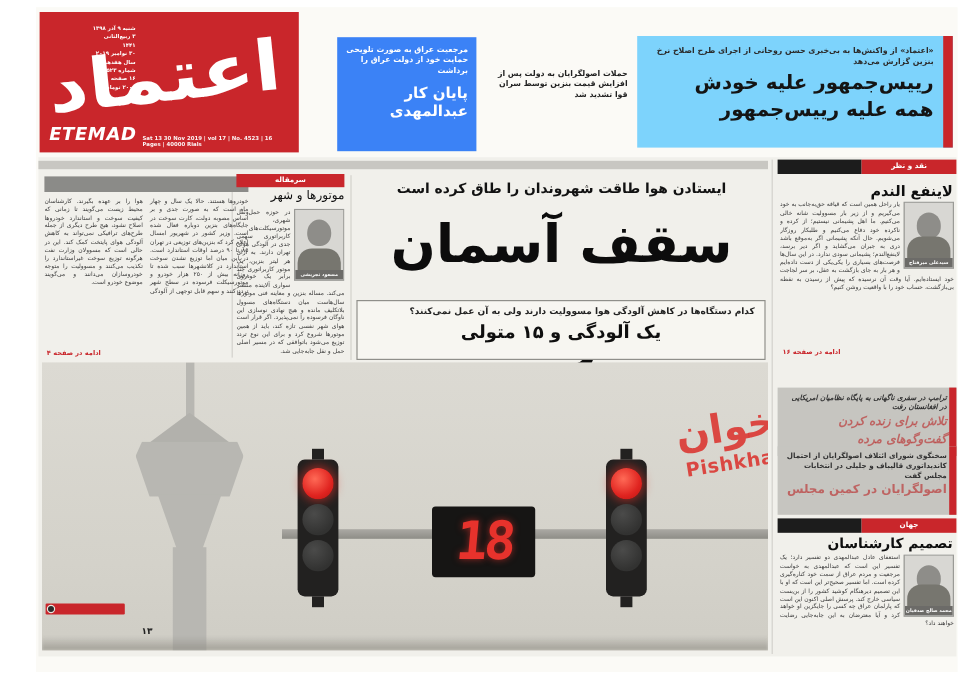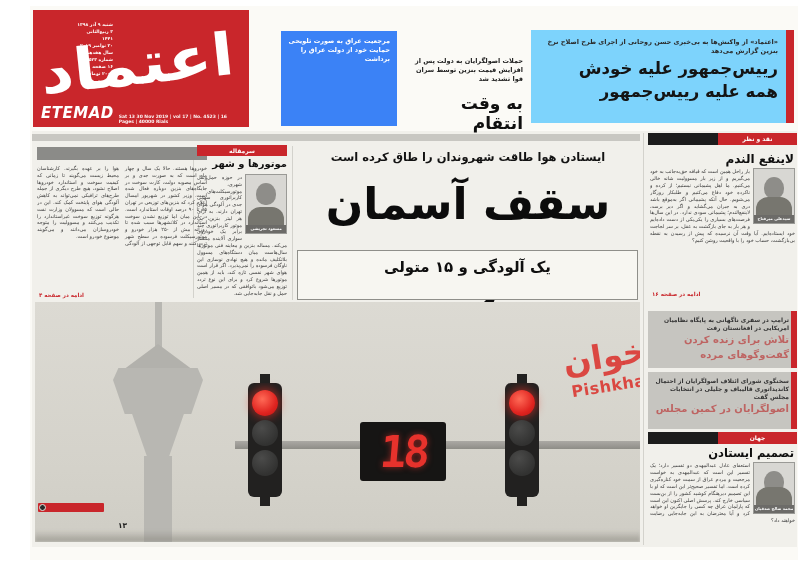--- a/index.html
+++ b/index.html
@@ -40,21 +40,21 @@
   .world-header { left:648px; top:432px; width:149px; }
   
   .la-bar { left:37px; top:147px; width:170px; height:13px; background:#8b8b88; }
   .la-text { left:37px; top:165px; width:170px; height:126px; column-count:2; column-gap:6px;
              font-size:5px; line-height:6.8px; text-align:justify; color:#3a3a3a; overflow:hidden; }
   .more-line { font-size:5.5px; font-weight:bold; color:#c9262b; }
   .la-more { left:39px; top:292px; }
   
   .ed-tab { left:197px; top:145px; width:90px; height:11px; background:#c9262b; color:#fff;
             font-size:6px; font-weight:bold; text-align:center; line-height:11px; }
-  .ed-title { left:197px; top:158px; width:90px; font-size:10px; font-weight:700; color:#101010; text-align:right; }
+  .ed-title { left:197px; top:158px; width:90px; font-size:10px; font-weight:400; color:#101010; text-align:right; }
   .ed-body { left:197px; top:174px; width:90px; height:124px; font-size:5px; line-height:6.8px;
              text-align:justify; color:#3a3a3a; overflow:hidden; }
   .portrait { width:42px; border:1px solid #9a9a96; background:#d8d7d3; position:relative; overflow:hidden; }
   .p-head { position:absolute; left:50%; top:8px; width:20px; height:22px; margin-left:-10px;
             border-radius:50% 50% 45% 45%; background:#8e8d89; }
   .p-body { position:absolute; left:50%; bottom:8px; width:36px; height:18px; margin-left:-18px;
             border-radius:12px 12px 0 0; background:#77766f; }
   .p-cap { position:absolute; left:0; right:0; bottom:0; height:8px; background:#6c6b68; color:#fff;
            font-size:4px; line-height:8px; text-align:center; font-weight:bold; }
   .float-start { float:right; margin:0 0 2px 3px; }
@@ -103,21 +103,21 @@
                 background:#2b2b2b; border:1px solid #e9e6e0; }
   .page-ref { position:absolute; left:83px; top:200px; font-size:7.5px; font-weight:bold; color:#222;margin-top:19px; }
   
   .op-title { left:648px; top:152px; width:146px; font-size:12px; font-weight:900; color:#0e0e0e; text-align:right; }
   .op-body { left:650px; top:168px; width:145px; height:120px; font-size:5px; line-height:6.9px;
              text-align:justify; color:#3a3a3a; overflow:hidden; }
   .op-photo { height:56px; }
   .op-more { left:652px; top:291px; }
   .teaser { left:648px; width:149px; height:57px; background:#c6c5c0; padding:5px 8px 0 6px; }
   .teaser-bar { position:absolute; right:0; top:0; bottom:0; width:6px; background:#c9262b; }
-  .teaser1 { top:311px; } .teaser2 { top:372px; }
+  .teaser1 { top:323px;font-style:italic; } .teaser2 { top:372px; }
   .t-kicker { font-size:6px; font-weight:bold; color:#333; line-height:8px; text-align:right; }
   .t-title { font-size:10px; font-weight:800; color:rgba(185,40,40,.62); line-height:12.5px; text-align:right; margin-top:2px; }
   .w-title { left:648px; top:446px; width:146px; font-size:11.5px; font-weight:900; color:#0e0e0e; text-align:right; }
   .w-body { left:650px; top:462px; width:145px; height:90px; font-size:5px; line-height:6.9px;
             text-align:justify; color:#3a3a3a; overflow:hidden; }
   .w-photo { height:52px; }
 </style>
 </head>
 <body>
 
@@ -136,25 +136,25 @@
     <div>۲۰۰۰ تومان</div>
   </div>
   <div class="logo-strip">
     <span class="logo-en">ETEMAD</span>
     <span class="logo-info">Sat 13 30 Nov 2019 | vol 17 | No. 4523 | 16 Pages | 40000 Rials</span>
   </div>
 </div>
 
 <div class="abs iraq-box mh-box">
   <div class="mh-kicker">مرجعیت عراق به صورت تلویحی حمایت خود از دولت عراق را برداشت</div>
+  <div class="iraq-title">پایان کار عبدالمهدی</div>
 </div>
 
 <div class="abs rev-box mh-box">
   <div class="mh-kicker">حملات اصولگرایان به دولت پس از افزایش قیمت بنزین توسط سران قوا تشدید شد</div>
-  <div class="rev-title">به وقت انتقام</div>
 </div>
 
 <div class="abs pres-box">
   <div class="pres-bar"></div>
   <div class="mh-kicker">«اعتماد» از واکنش‌ها به بی‌خبری حسن روحانی از اجرای طرح اصلاح نرخ بنزین گزارش می‌دهد</div>
   <div class="pres-title">رییس‌جمهور علیه خودش</div>
   <div class="pres-title">همه علیه رییس‌جمهور</div>
 </div>
 
 <div class="abs top-rule"></div>
@@ -173,20 +173,21 @@
     <span class="p-head"></span>
     <span class="p-body"></span>
     <span class="p-cap">مسعود تجریشی</span>
   </span>
   <span>در حوزه حمل‌ونقل شهری، موتورسیکلت‌های کاربراتوری سهمی جدی در آلودگی هوای تهران دارند. به ازای هر لیتر بنزین، یک موتور کاربراتوری چند برابر یک خودروی سواری آلاینده منتشر می‌کند. مساله بنزین و معاینه فنی موتورها سال‌هاست میان دستگاه‌های مسوول بلاتکلیف مانده و هیچ نهادی نوسازی این ناوگان فرسوده را نمی‌پذیرد. اگر قرار است هوای شهر نفسی تازه کند، باید از همین موتورها شروع کرد و برای این نوع تردد توزیع می‌شود باتوافقی که در مسیر اصلی حمل و نقل جابه‌جایی شد.</span>
 </div>
 
 <div class="abs lead-kicker">ایستادن هوا طاقت شهروندان را طاق کرده است</div>
 <div class="abs lead-title">سقف آسمان کوتاه</div>
 <div class="abs lead-sub">
+  <div class="lead-sub-kicker">کدام دستگاه‌ها در کاهش آلودگی هوا مسوولیت دارند ولی به آن عمل نمی‌کنند؟</div>
   <div class="lead-sub-title">یک آلودگی و ۱۵ متولی</div>
 </div>
 
 <div class="abs photo">
   <div class="tw tw-antenna"></div>
   <div class="tw tw-cone"></div>
   <div class="tw tw-head"></div>
   <div class="tw tw-flare"></div>
   <div class="tw tw-shaft"></div>
   <div class="pole"></div>
@@ -239,21 +240,21 @@
 <div class="abs teaser teaser2">
   <div class="teaser-bar"></div>
   <div class="t-kicker">سخنگوی شورای ائتلاف اصولگرایان از احتمال کاندیداتوری قالیباف و جلیلی در انتخابات مجلس گفت</div>
   <div class="t-title">اصولگرایان در کمین مجلس</div>
 </div>
 
 <div class="abs col-header world-header">
   <div class="blk"></div>
   <div class="red">جهان</div>
 </div>
-<div class="abs w-title">تصمیم ایستادن</div>
+<div class="abs w-title">تصمیم کارشناسان</div>
 <div class="abs w-body">
   <span class="portrait w-photo float-start" style="display:block;">
     <span class="p-head"></span>
     <span class="p-body"></span>
     <span class="p-cap">محمد صالح صدقیان</span>
   </span>
   <span>استعفای عادل عبدالمهدی دو تفسیر دارد؛ یک تفسیر این است که عبدالمهدی به خواست مرجعیت و مردم عراق از سمت خود کناره‌گیری کرده است. اما تفسیر صحیح‌تر این است که او با این تصمیم دیرهنگام کوشید کشور را از بن‌بست سیاسی خارج کند. پرسش اصلی اکنون این است که پارلمان عراق چه کسی را جایگزین او خواهد کرد و آیا معترضان به این جابه‌جایی رضایت خواهند داد؟</span>
 </div>
 
 </body></html>

